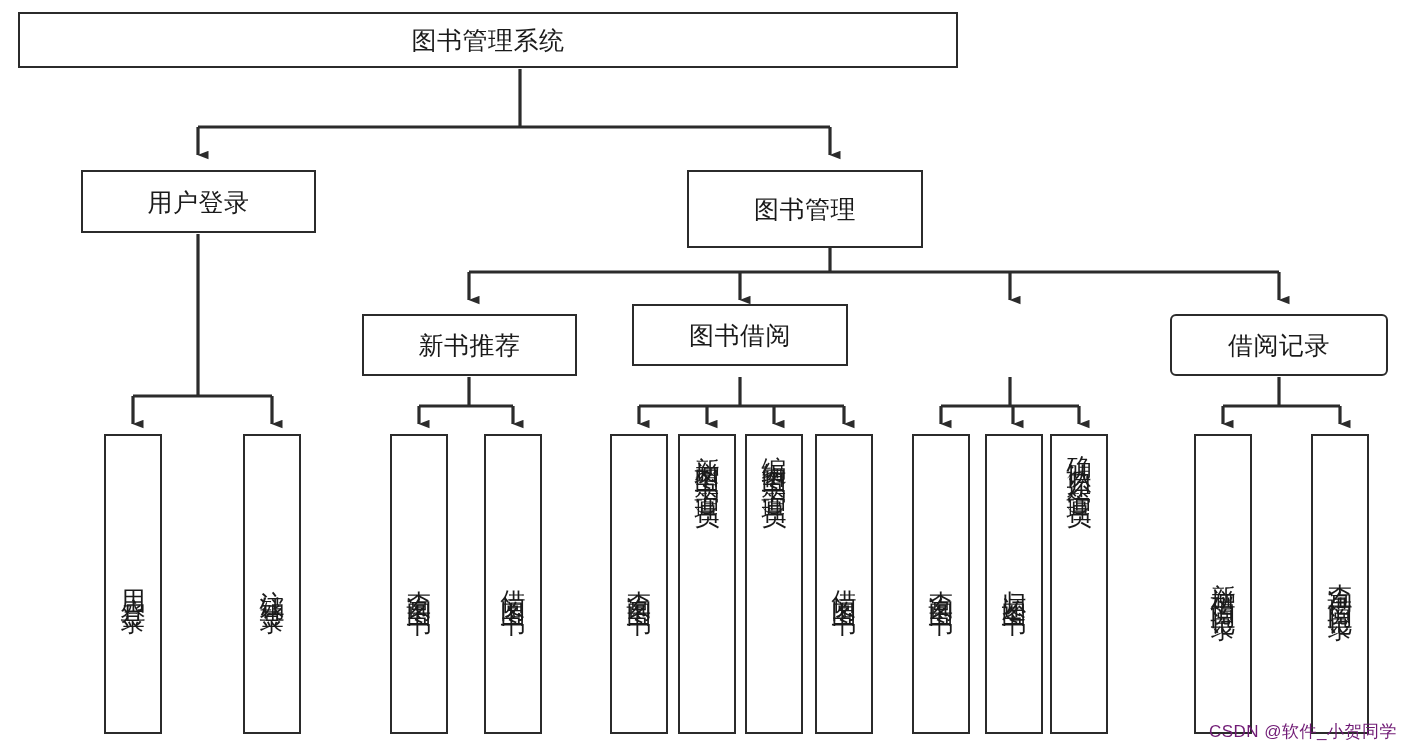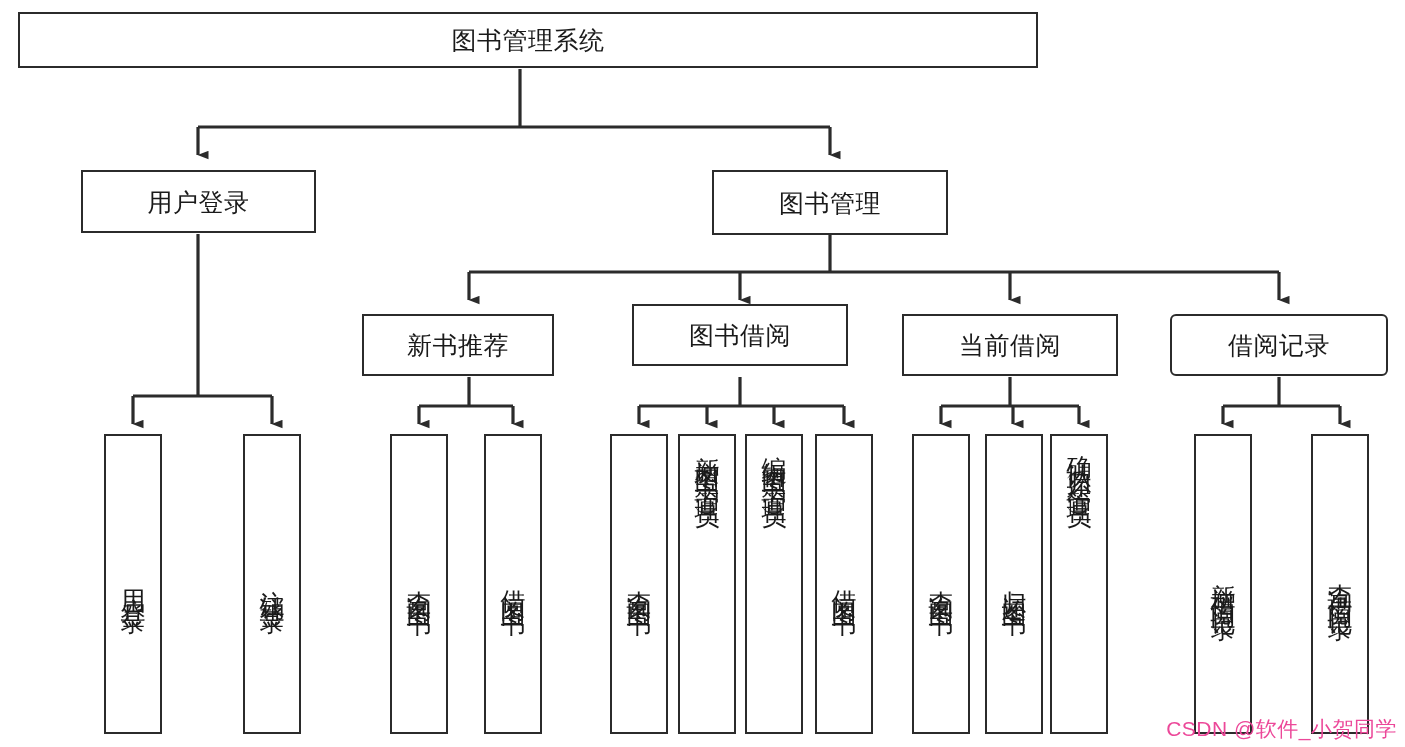--- a/index.html
+++ b/index.html
@@ -67,22 +67,22 @@
     white-space: nowrap;
     text-align: center;
   }
   .node.vert.center-v {
     align-items: center;
   }
   .watermark {
     position: absolute;
     right: 8px;
     bottom: 4px;
-    font-size: 21px;
-    color: #ec4899;
+    font-size: 17px;
+    color: #701a75;
     letter-spacing: 0.5px;
     white-space: nowrap;
     font-family: "Liberation Sans", "DejaVu Sans", sans-serif;
   }
 </style>
 </head>
 <body>
 
 <div id="diagram-root">
 
@@ -129,40 +129,37 @@
       <path d="M1013,406 L1013,424" marker-end="url(#arrowhead)"></path>
       <path d="M1079,406 L1079,424" marker-end="url(#arrowhead)"></path>
 
       <path d="M1279,377 L1279,406"></path>
       <path d="M1223,406 L1340,406"></path>
       <path d="M1223,406 L1223,424" marker-end="url(#arrowhead)"></path>
       <path d="M1340,406 L1340,424" marker-end="url(#arrowhead)"></path>
     </g>
   </svg>
 
-  <div class="node horiz root" style="left:18px; top:12px; width:1020px; height:56px;">
+  <div class="node horiz root" style="left:18px; top:12px; width:940px; height:56px;">
     <span class="node-label">图书管理系统</span>
   </div>
 
   <div class="node horiz" style="left:81px; top:170px; width:235px; height:63px;">
     <span class="node-label">用户登录</span>
   </div>
-  <div class="node horiz" style="left:712px; top:170px; width:236px; height:65px;">
+  <div class="node horiz" style="left:687px; top:170px; width:236px; height:78px;">
     <span class="node-label">图书管理</span>
   </div>
 
-  <div class="node horiz" style="left:362px; top:314px; width:192px; height:62px;">
+  <div class="node horiz" style="left:362px; top:314px; width:215px; height:62px;">
     <span class="node-label">新书推荐</span>
   </div>
   <div class="node horiz" style="left:632px; top:304px; width:216px; height:62px;">
     <span class="node-label">图书借阅</span>
   </div>
-  <div class="node horiz" style="left:902px; top:314px; width:216px; height:62px;">
-    <span class="node-label">当前借阅</span>
-  </div>
   <div class="node horiz" style="left:1170px; top:314px; width:218px; height:62px;border-radius:6px;">
     <span class="node-label">借阅记录</span>
   </div>
 
   <div class="node vert center-v" style="left:104px; top:434px; width:58px; height:300px;">
     <span class="node-label">用户登录</span>
   </div>
   <div class="node vert center-v" style="left:243px; top:434px; width:58px; height:300px;">
     <span class="node-label">注销登录</span>
   </div>

